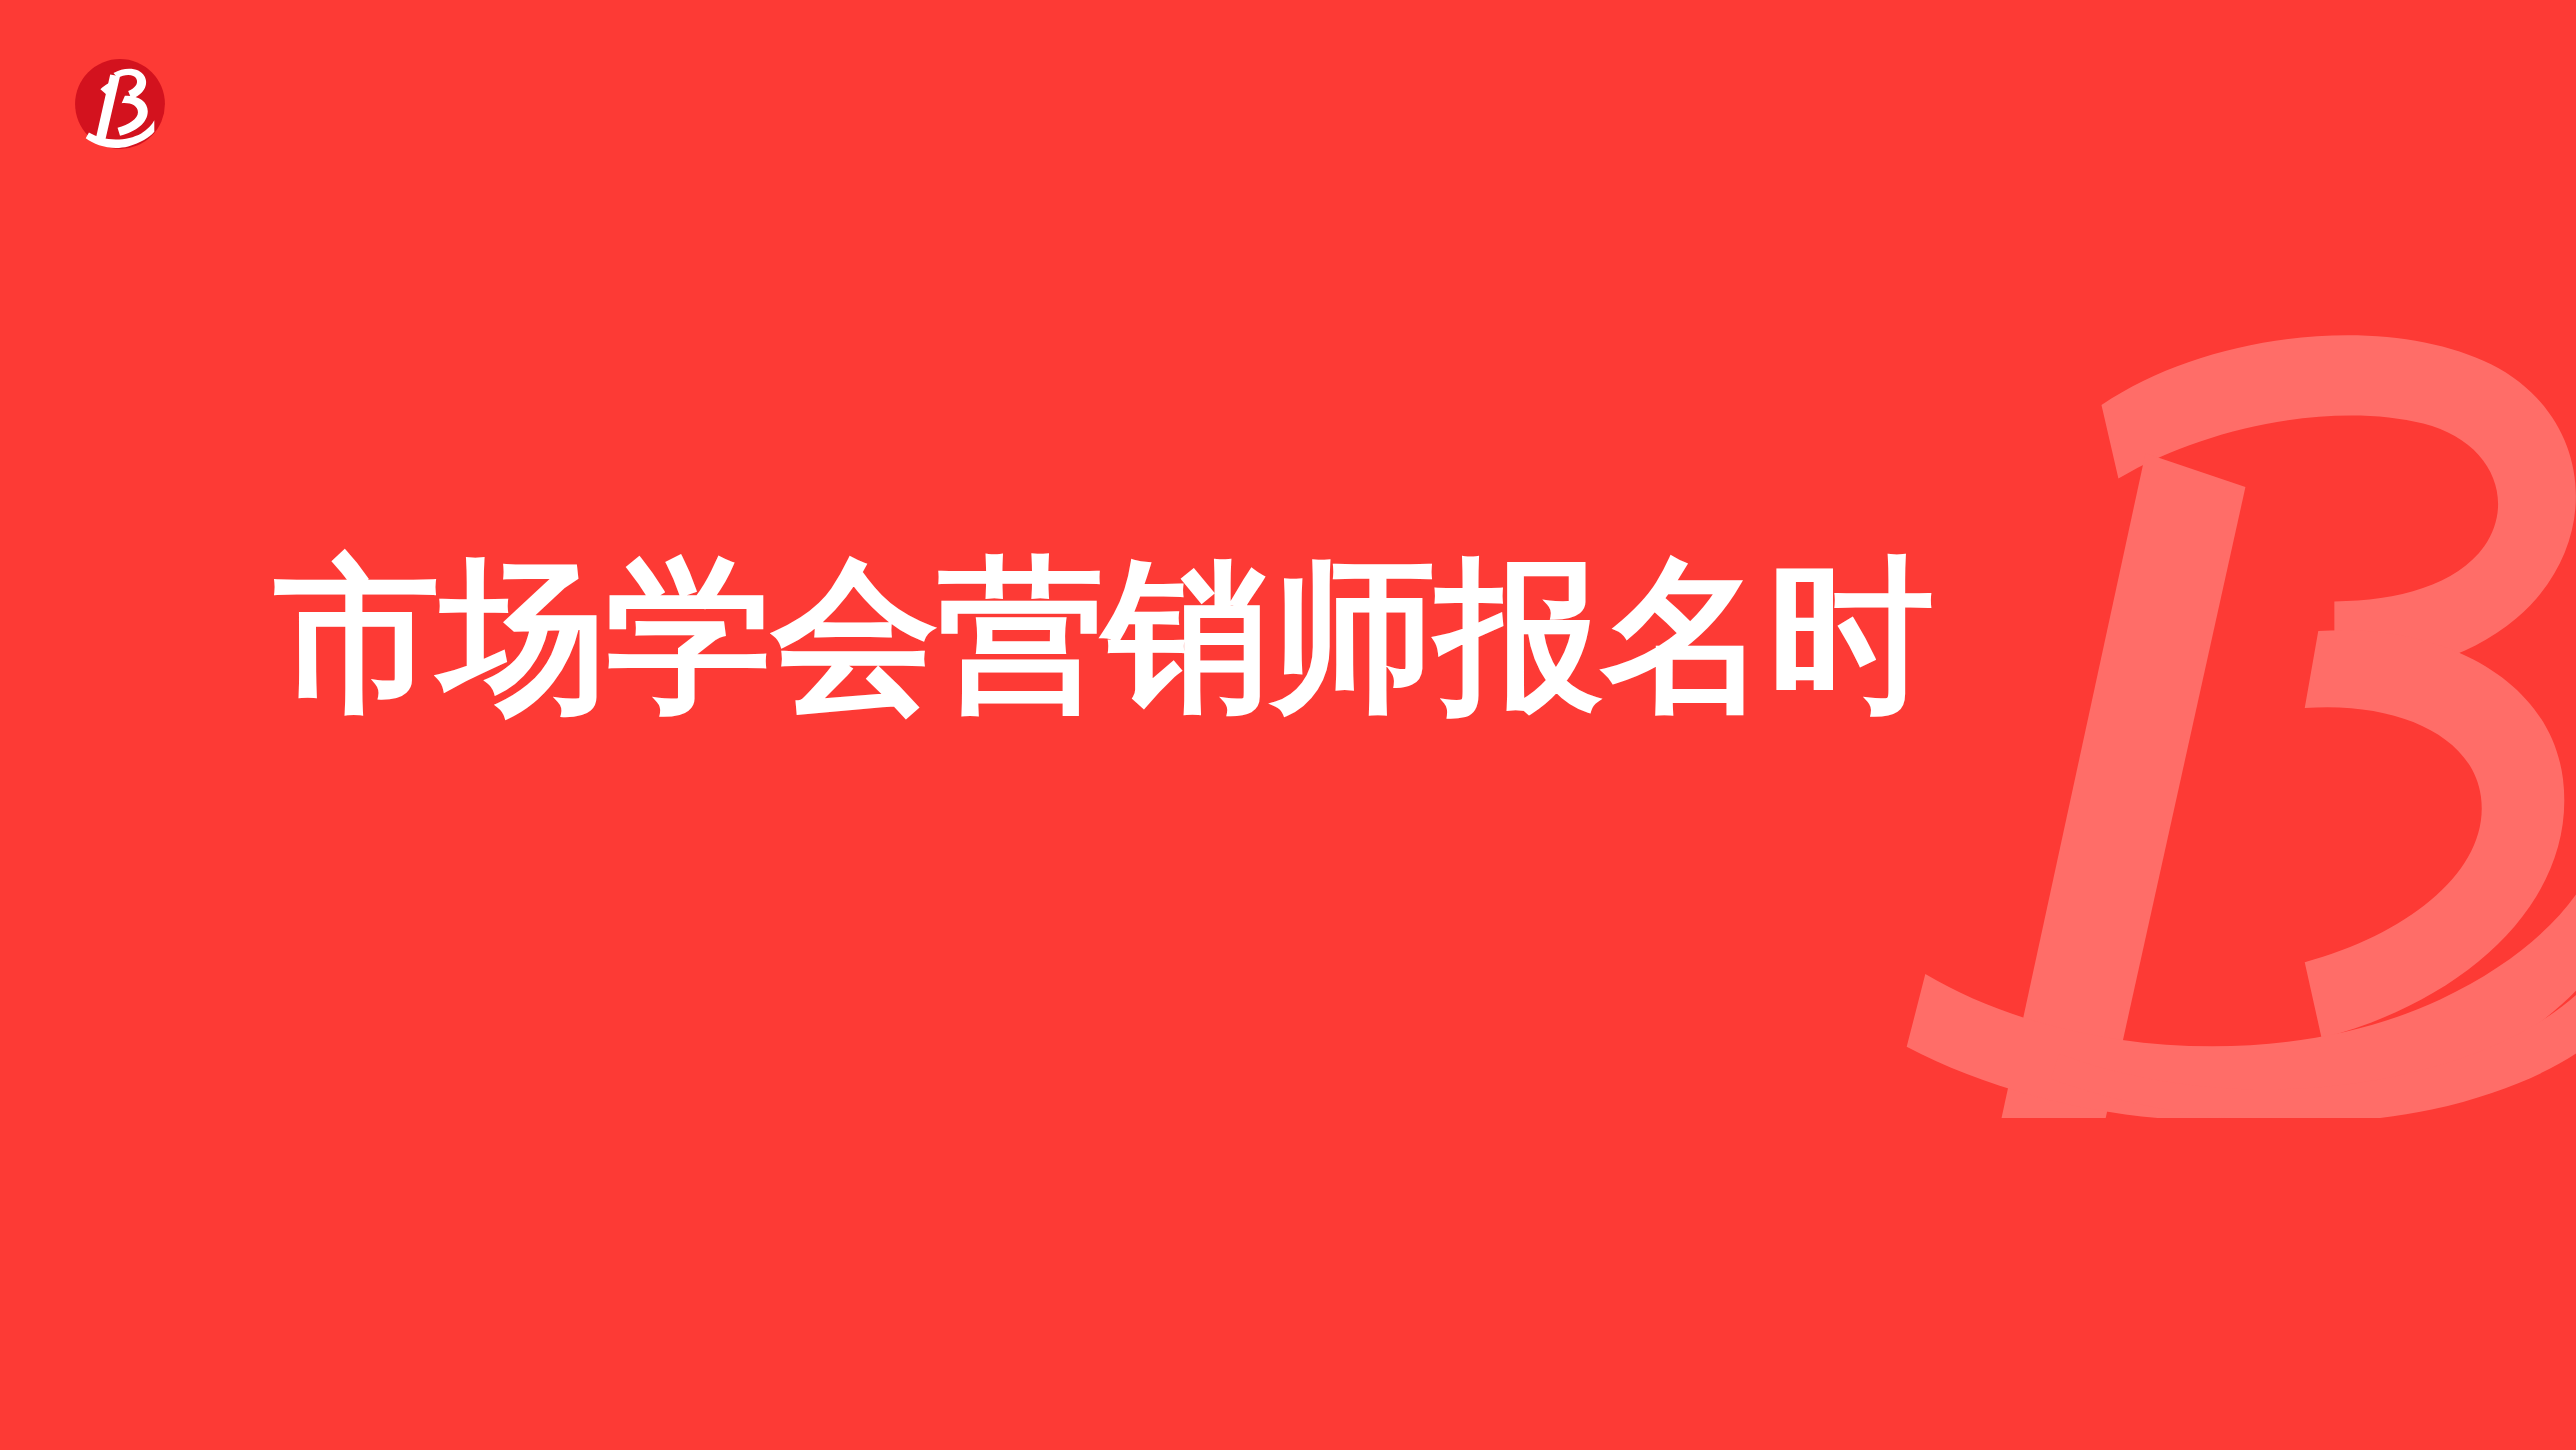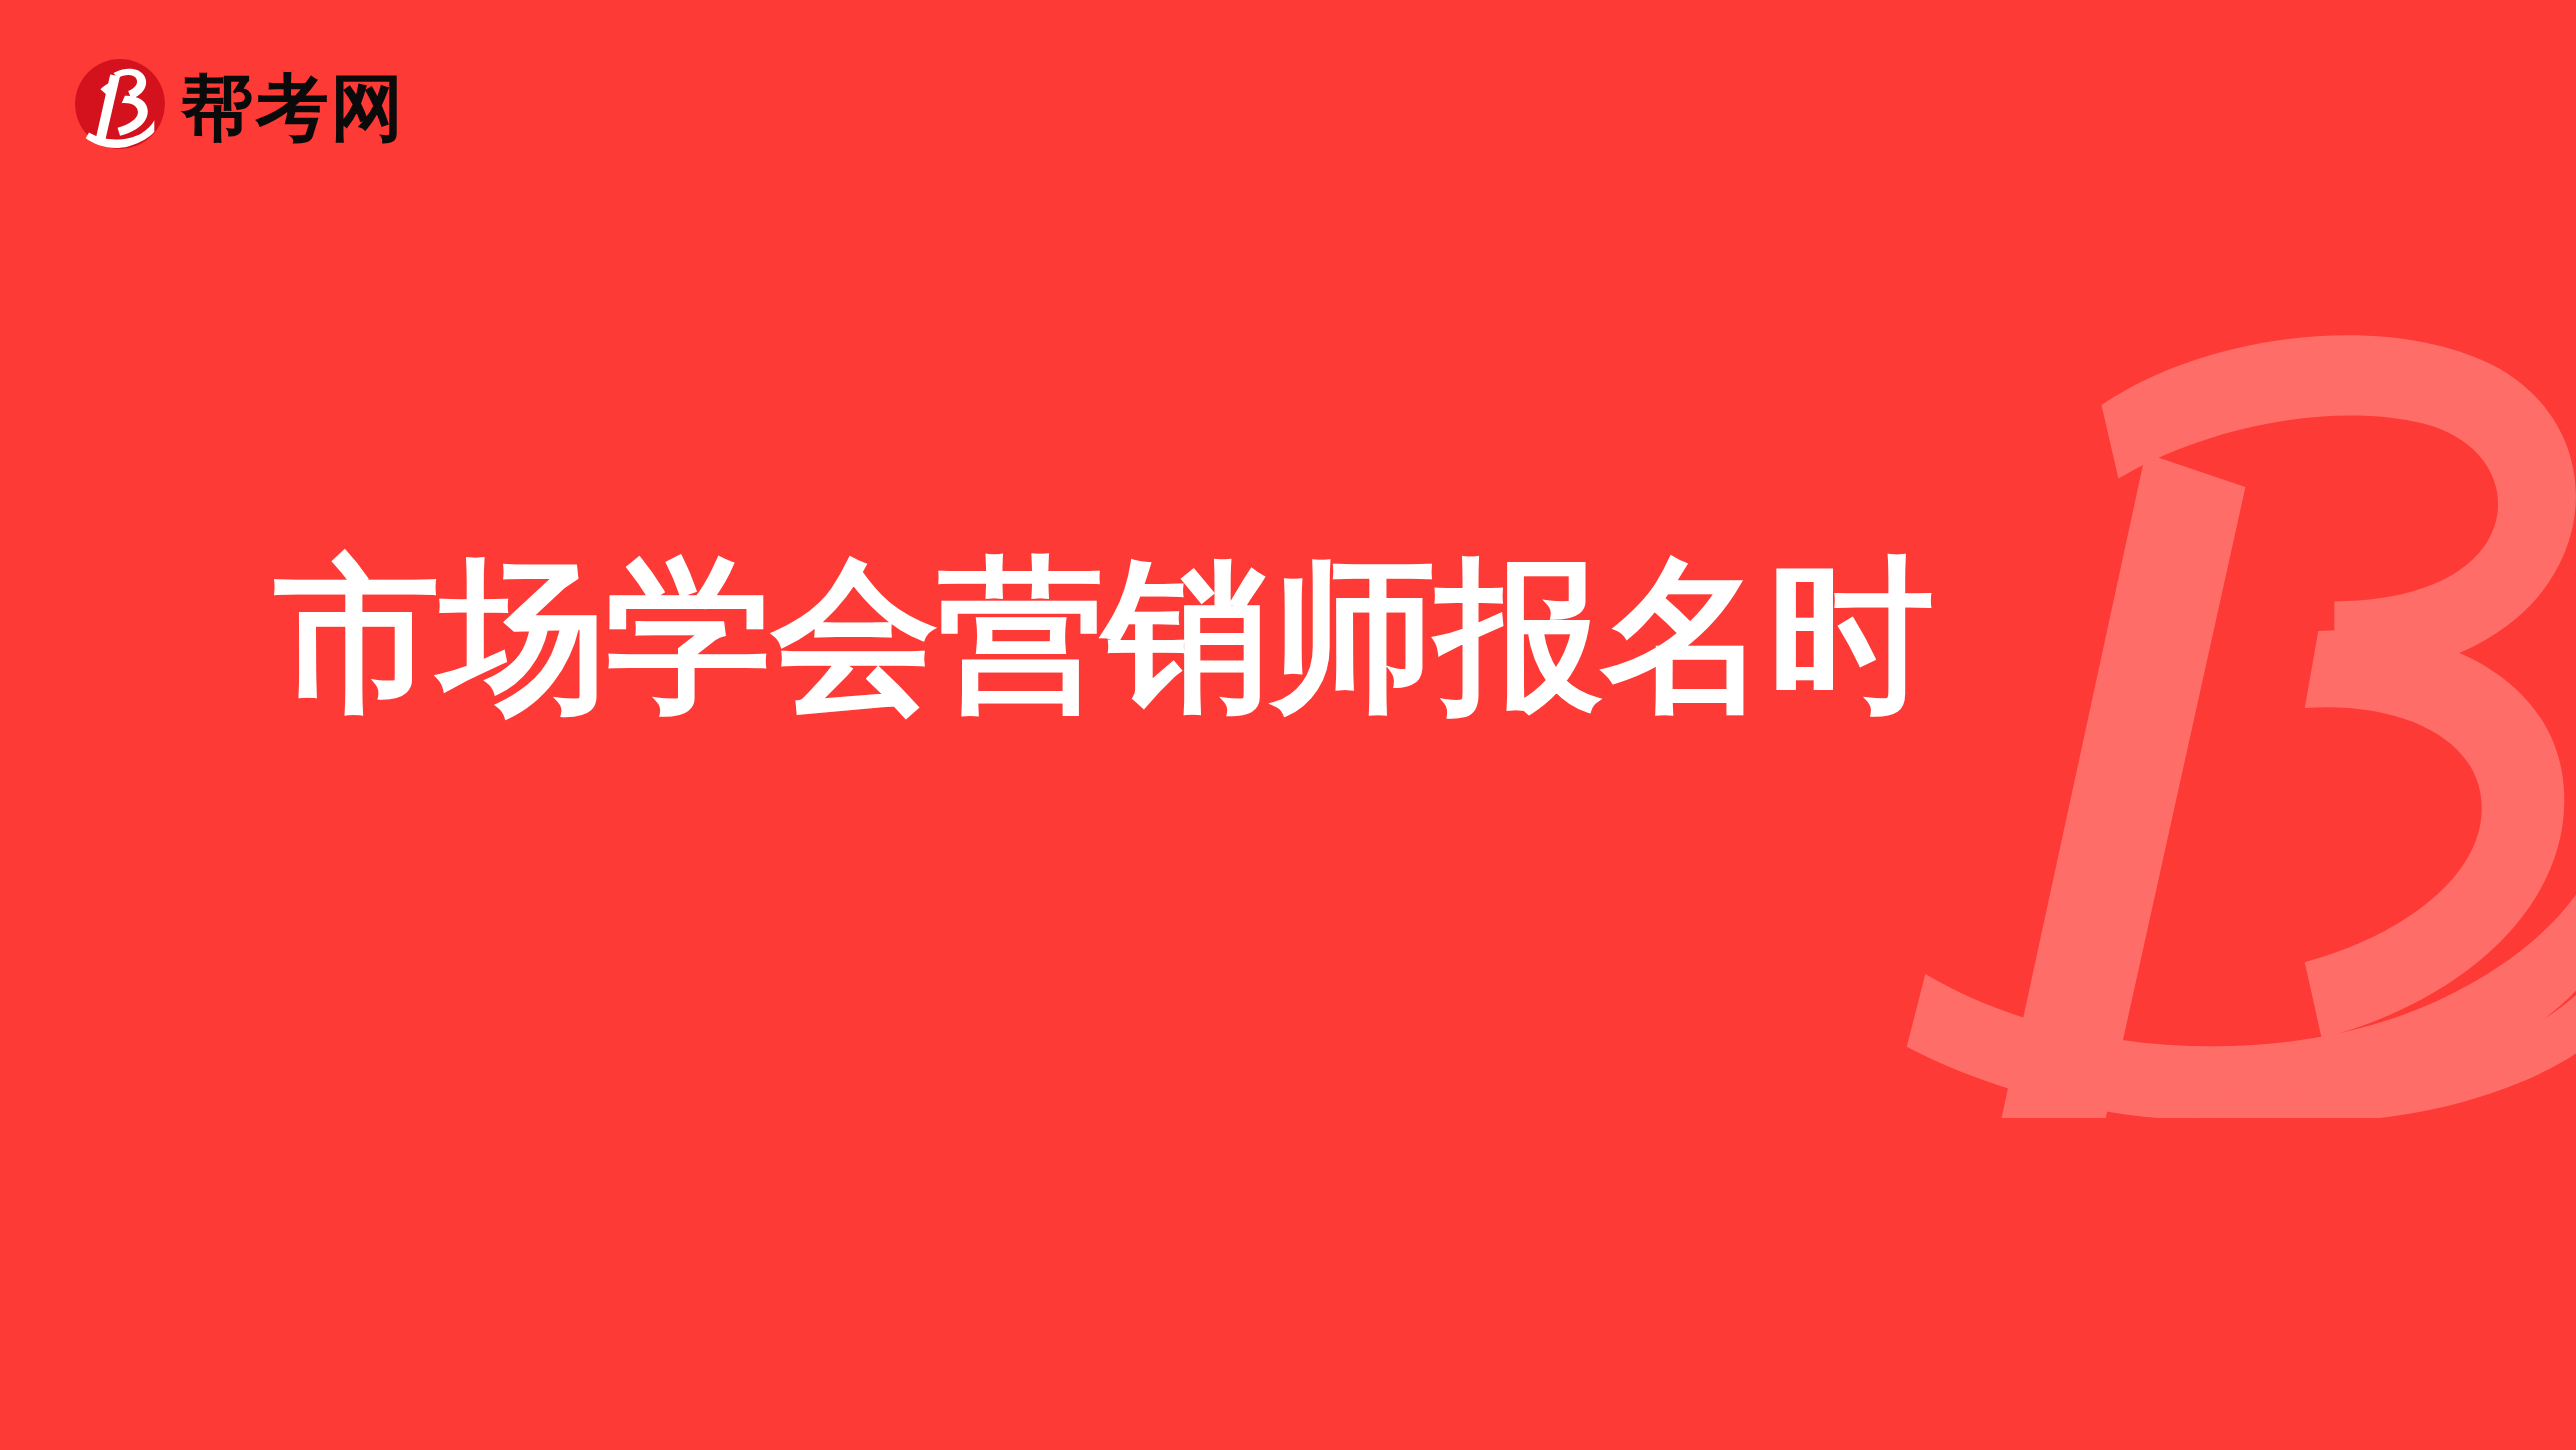--- a/index.html
+++ b/index.html
@@ -138,21 +138,20 @@
                    C 78 41, 83 35, 80 29 C 77 23, 66 23, 57 28 Z"></path>
           <path d="M60 26 L 42 104 L 30 104 L 48 24 Z"></path>
           <path d="M66 50 C 82 49, 94 57, 94 69 C 94 83, 80 94, 60 99
                    L 57 89 C 71 85, 82 78, 82 70 C 82 62, 73 58, 62 59 Z"></path>
           <path d="M22 95 C 40 106, 68 106, 86 96 C 94 91, 99 86, 102 80
                    L 102 94 C 96 101, 85 108, 70 112 C 50 117, 30 111, 18 102 Z"></path>
           <path d="M36 42 C 42 36, 50 32, 56 31 L 56 41 C 51 42, 46 45, 43 48 Z"></path>
         </g>
       </svg>
     </span>
-    <span id="brand-wordmark">帮考网</span>
   </div>
 
   <div id="headline">
     <span class="headline-line" id="headline-line-1">市场学会营销师报名时</span>
   </div>
 
 </div>
 
 
 </body></html>

